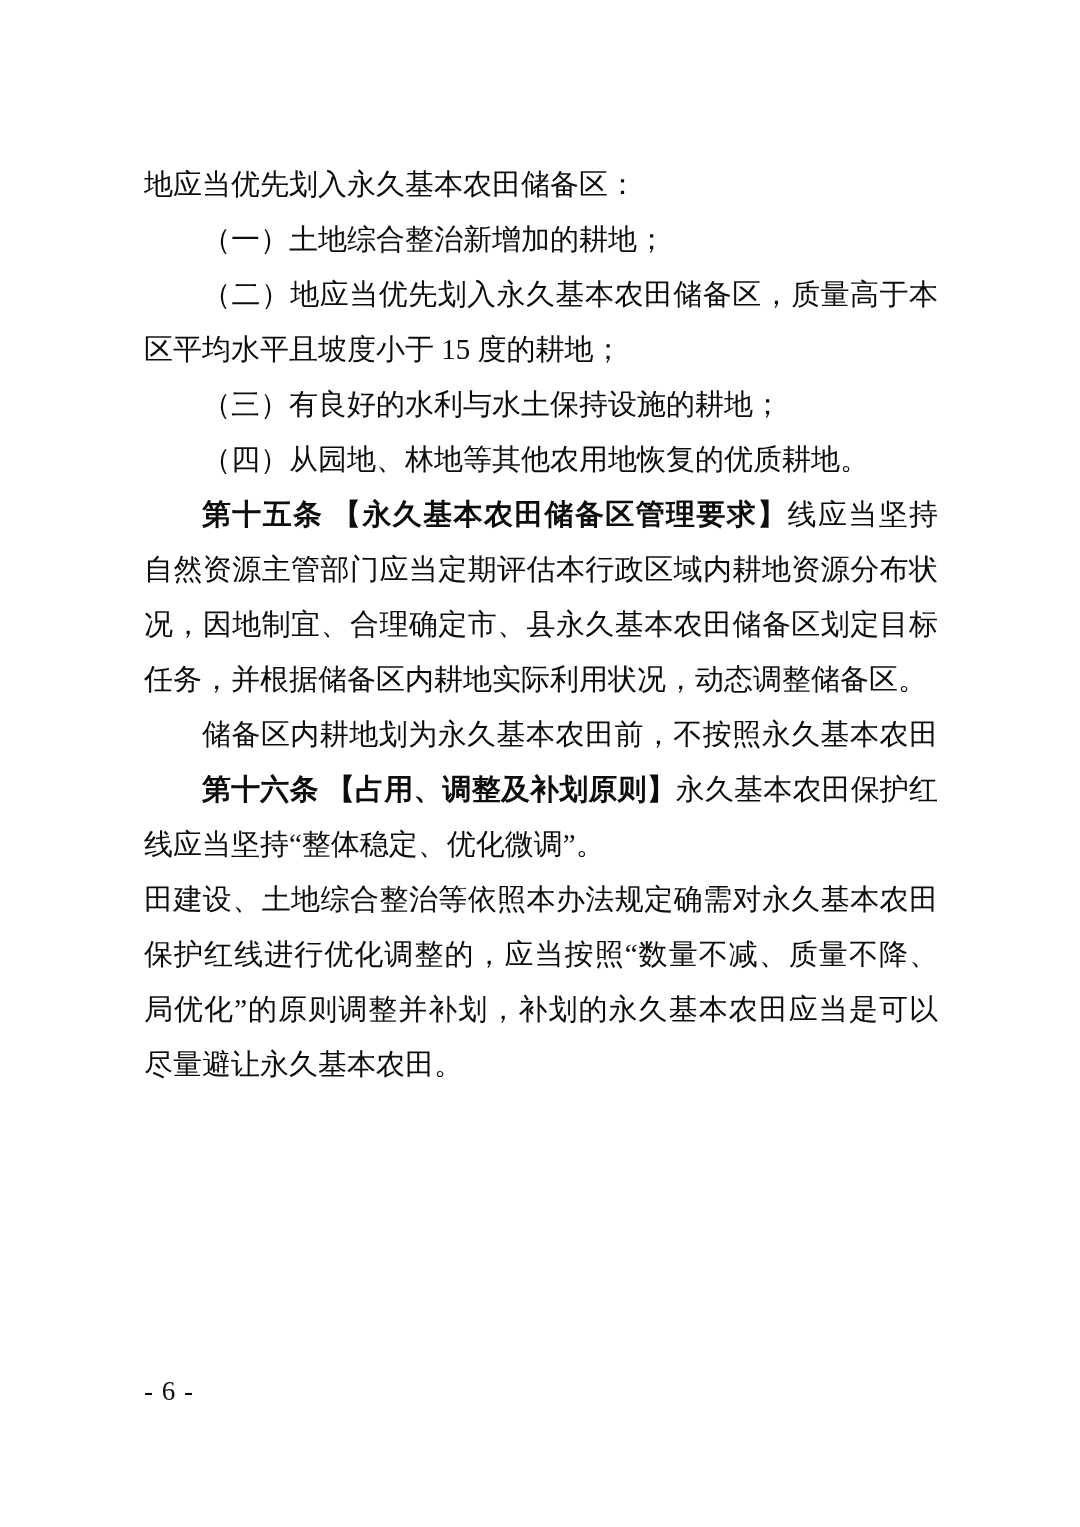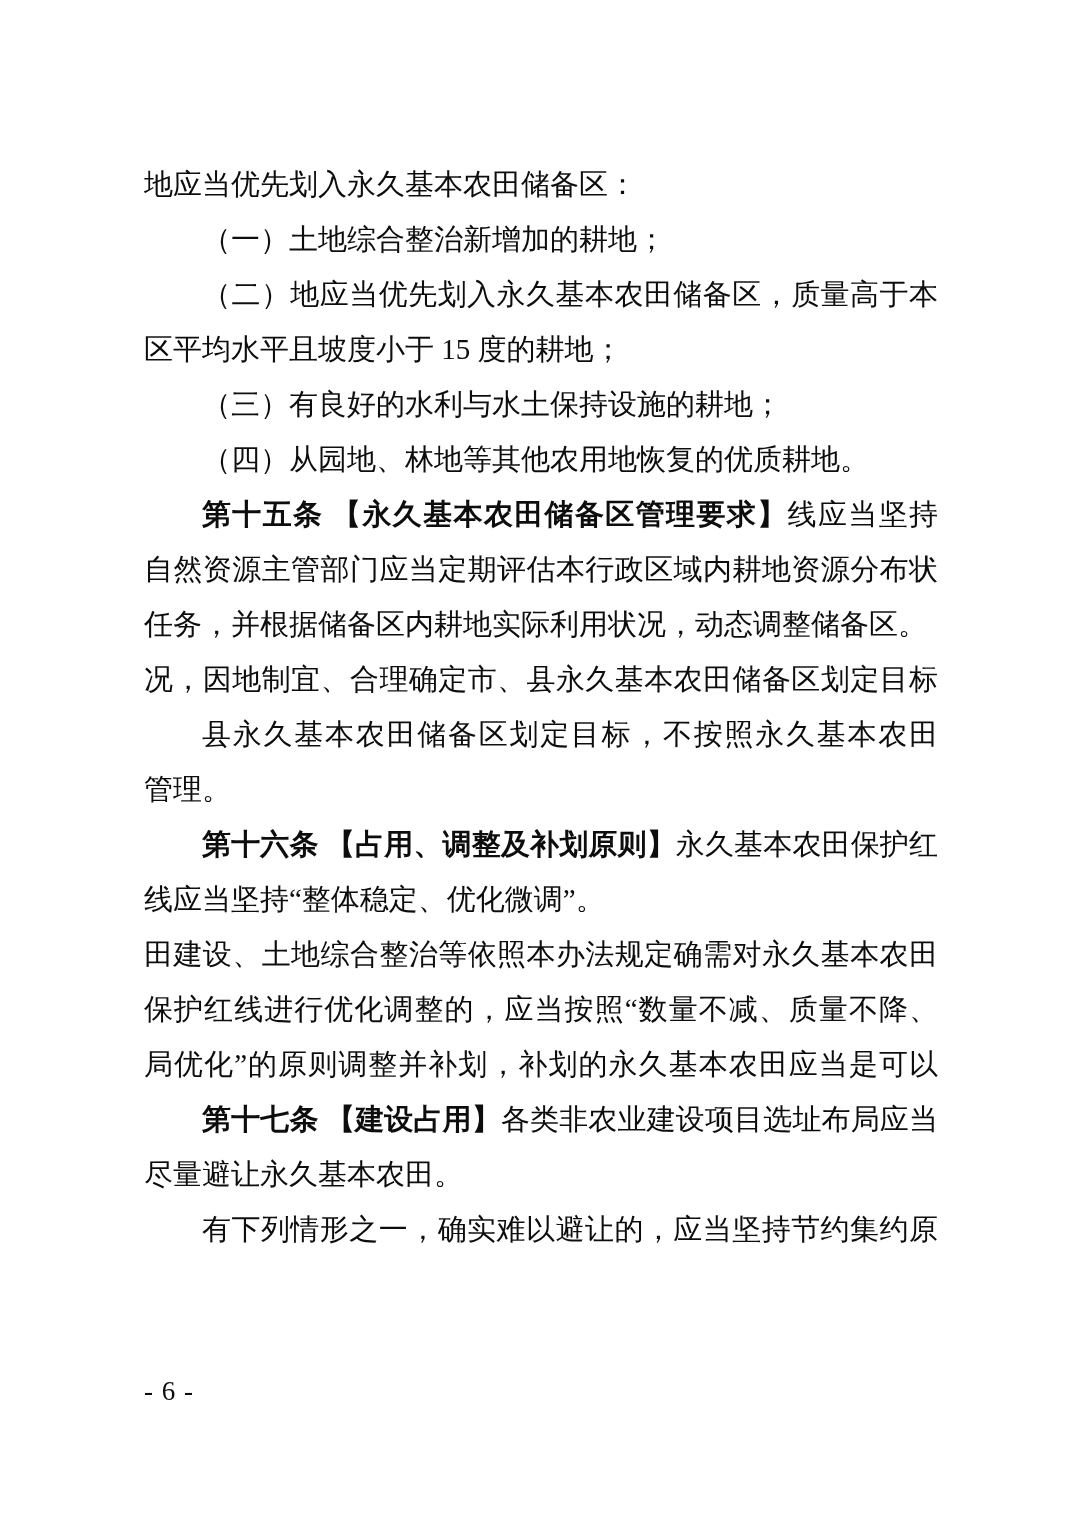--- a/index.html
+++ b/index.html
@@ -51,27 +51,24 @@
 <div class="page">
   <div class="content">
       <div class="line"><span class="seg">地应当优先划入永久基本农田储备区：</span></div>
       <div class="line indent"><span class="seg">（一）土地综合整治新增加的耕地；</span></div>
       <div class="line indent justify"><span class="seg">（二）地应当优先划入永久基本农田储备区，质量高于本地</span></div>
       <div class="line"><span class="seg">区平均水平且坡度小于 15 度的耕地；</span></div>
       <div class="line indent"><span class="seg">（三）有良好的水利与水土保持设施的耕地；</span></div>
       <div class="line indent"><span class="seg">（四）从园地、林地等其他农用地恢复的优质耕地。</span></div>
       <div class="line indent justify"><span class="seg b">第十五条 【永久基本农田储备区管理要求】</span><span class="seg">线应当坚持</span></div>
       <div class="line justify"><span class="seg">自然资源主管部门应当定期评估本行政区域内耕地资源分布状</span></div>
+      <div class="line justify"><span class="seg">况，因地制宜、合理确定市、县永久基本农田储备区划定目标</span></div>
       <div class="line"><span class="seg">任务，并根据储备区内耕地实际利用状况，动态调整储备区。</span></div>
-      <div class="line justify"><span class="seg">况，因地制宜、合理确定市、县永久基本农田储备区划定目标</span></div>
-      <div class="line indent justify"><span class="seg">县永久基本农田储备区划定目标，不按照永久基本农田</span></div>
-      <div class="line"><span class="seg">管理。</span></div>
+      <div class="line indent justify"><span class="seg">储备区内耕地划为永久基本农田前，不按照永久基本农田</span></div>
       <div class="line indent justify"><span class="seg b">第十六条 【占用、调整及补划原则】</span><span class="seg">永久基本农田保护红</span></div>
       <div class="line"><span class="seg">线应当坚持“整体稳定、优化微调”。</span></div>
       <div class="line justify"><span class="seg">田建设、土地综合整治等依照本办法规定确需对永久基本农田</span></div>
       <div class="line justify"><span class="seg">保护红线进行优化调整的，应当按照“数量不减、质量不降、布</span></div>
       <div class="line justify"><span class="seg">局优化”的原则调整并补划，补划的永久基本农田应当是可以长</span></div>
-      <div class="line indent justify"><span class="seg b">第十七条 【建设占用】</span><span class="seg">各类非农业建设项目选址布局应当</span></div>
       <div class="line"><span class="seg">尽量避让永久基本农田。</span></div>
-      <div class="line indent justify"><span class="seg">有下列情形之一，确实难以避让的，应当坚持节约集约原</span></div>
     </div>
   <div class="pagenum">- 6 -</div>
 </div>
 
 </body></html>

